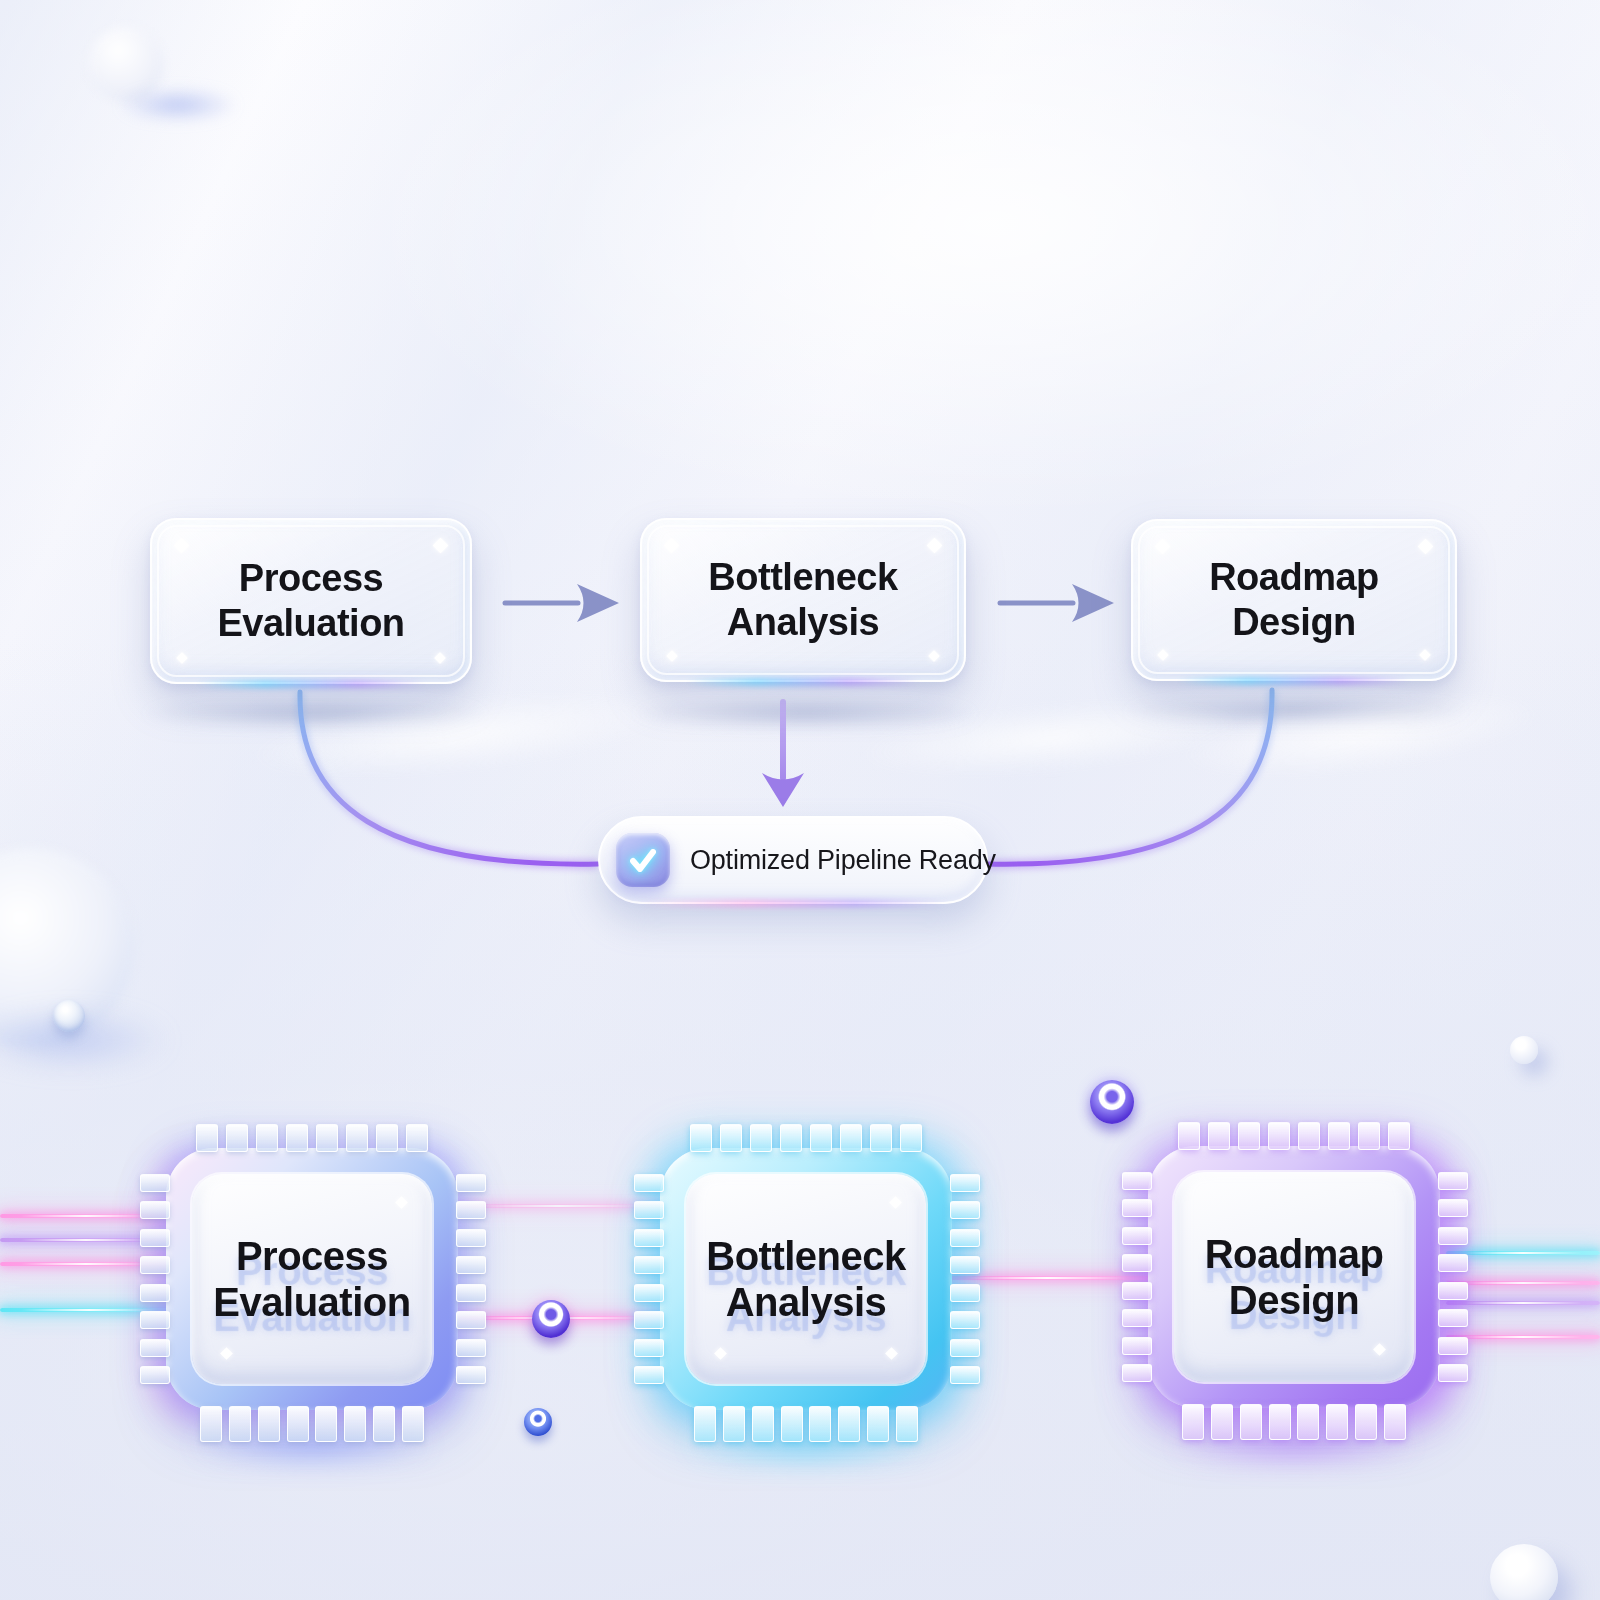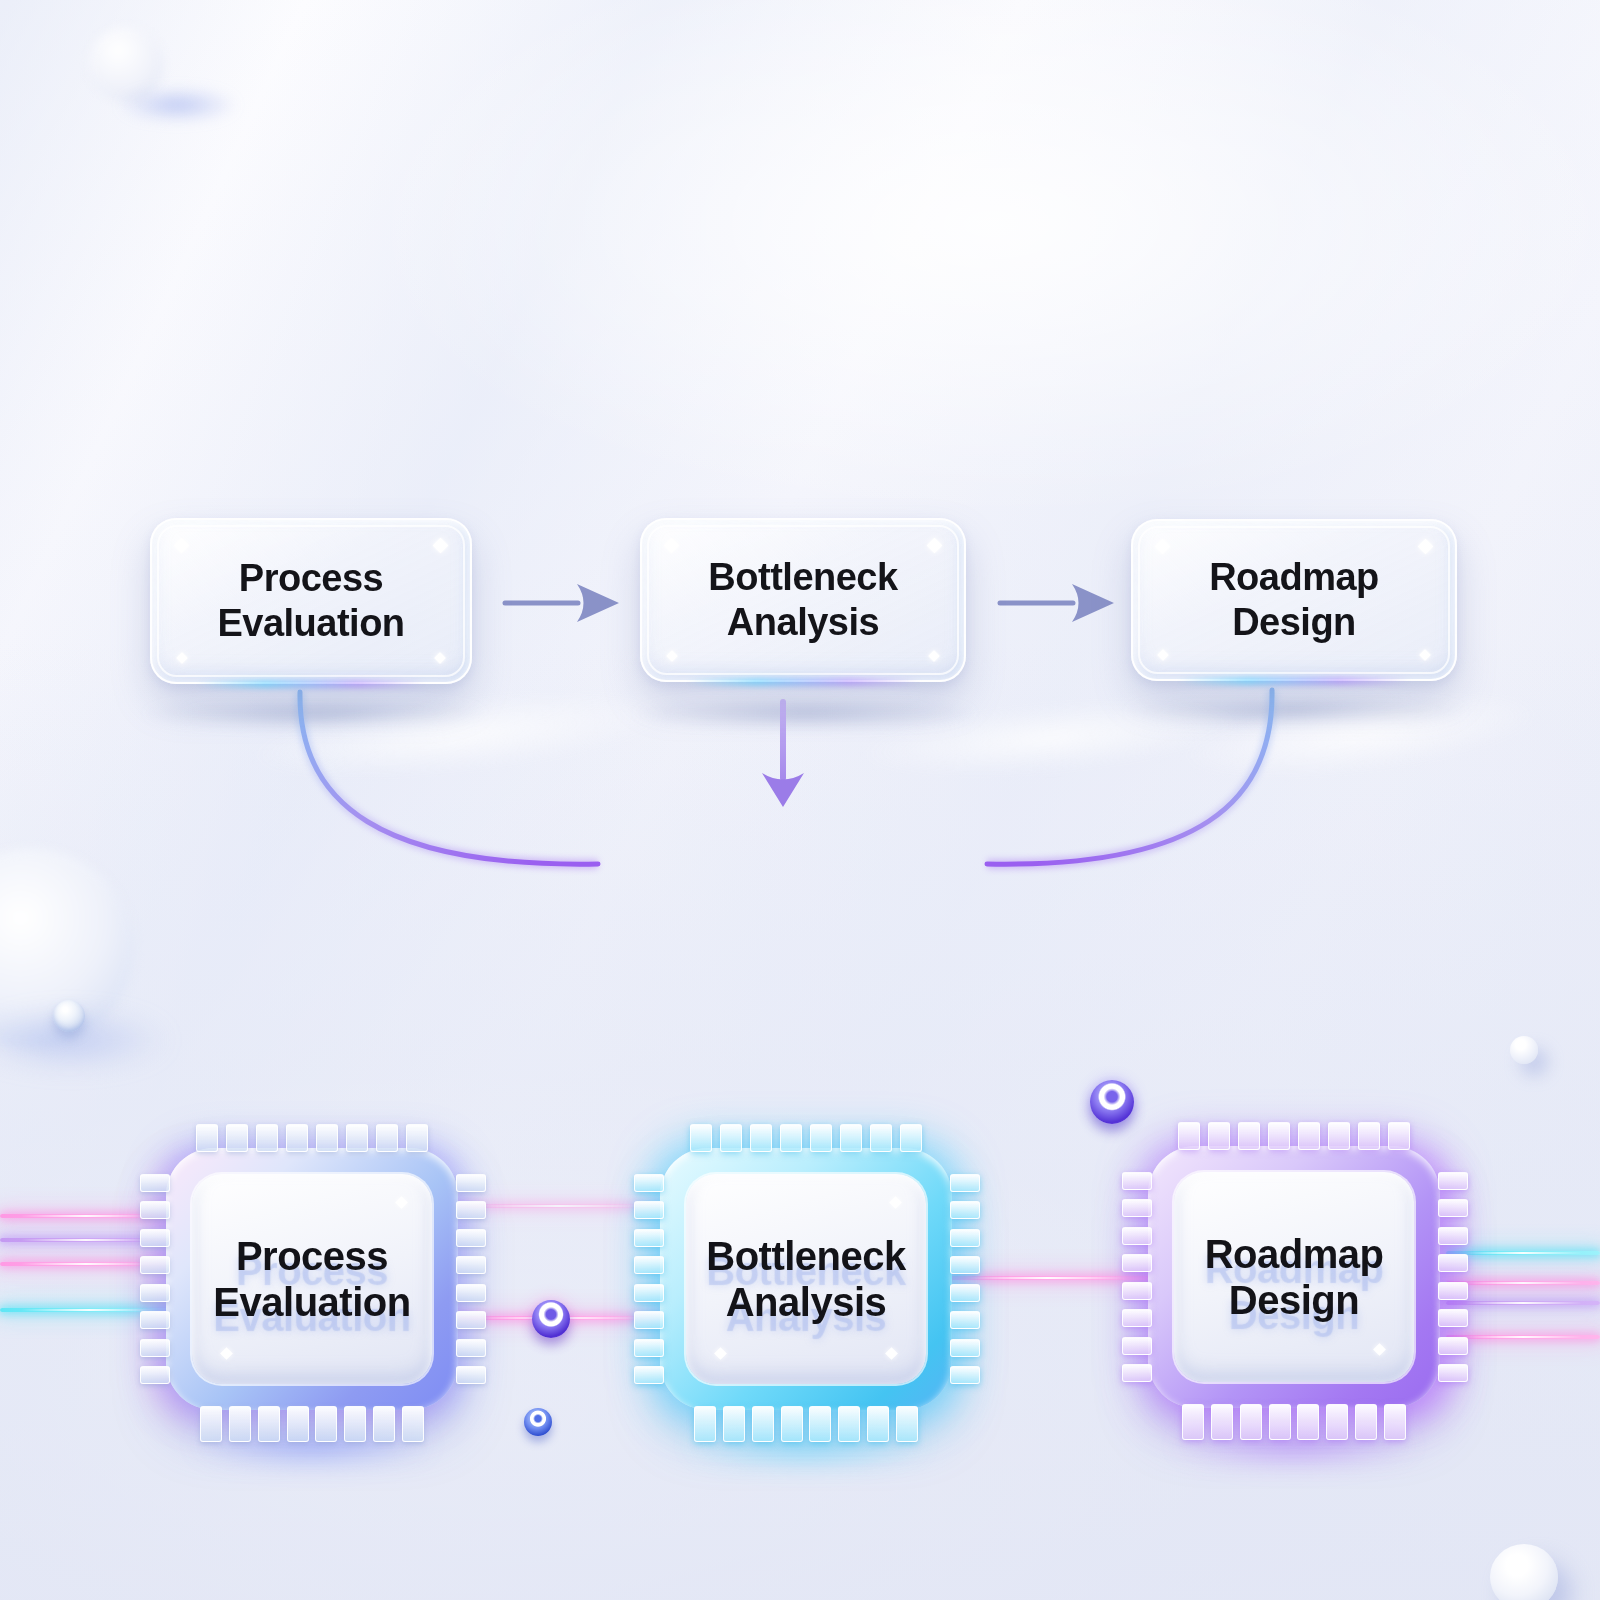--- a/index.html
+++ b/index.html
@@ -253,20 +253,28 @@
     <span class="node-label">Bottleneck Analysis</span>
   </div>
   <div class="node node-3">
     <span class="sparkle sp-tl"></span>
     <span class="sparkle sp-tr"></span>
     <span class="sparkle sp-bl"></span>
     <span class="sparkle sp-br"></span>
     <span class="node-label">Roadmap Design</span>
   </div>
 
+  <div class="status-pill">
+    <span class="check-badge">
+      <svg width="34" height="34" viewBox="0 0 34 34">
+        <polyline points="7,18 14,26 27,9" fill="none" stroke="#ffffff" stroke-width="6" stroke-linecap="round" stroke-linejoin="round"></polyline>
+      </svg>
+    </span>
+    <span class="status-label">Optimized Pipeline Ready</span>
+  </div>
 
   <div class="glow-line line-pink gl-1"></div>
   <div class="glow-line line-violet gl-2"></div>
   <div class="glow-line line-pink gl-3"></div>
   <div class="glow-line line-cyan gl-4"></div>
   <div class="glow-line line-pink gl-5"></div>
   <div class="glow-line line-pink gl-6"></div>
   <div class="glow-line line-pink gl-7"></div>
   <div class="glow-line line-cyan gl-8"></div>
   <div class="glow-line line-pink gl-9"></div>

